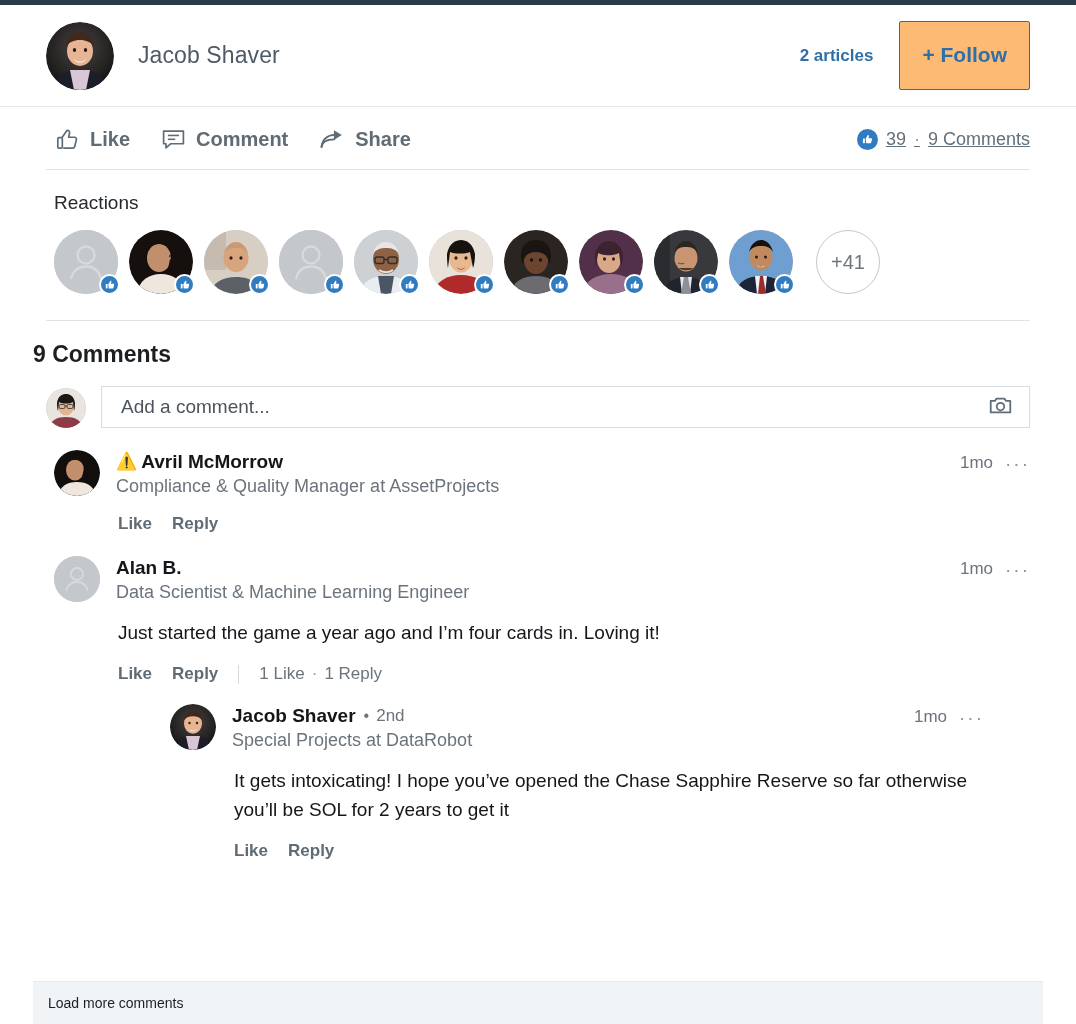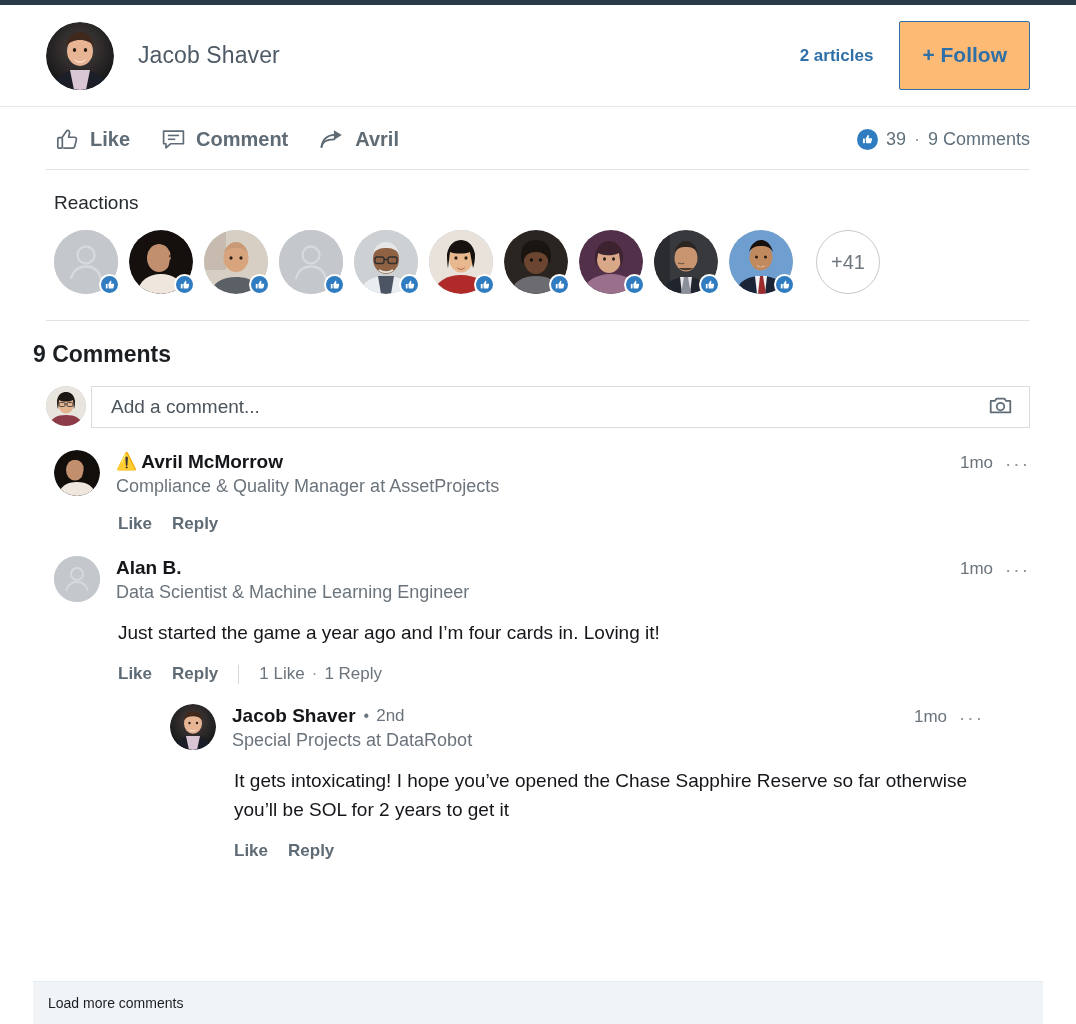--- a/index.html
+++ b/index.html
@@ -67,21 +67,21 @@
   }
   .actions { display: flex; align-items: center; gap: 30px; flex: 1 1 auto; }
   .action {
     display: flex; align-items: center; gap: 9px;
     color: #5f6b75; font-size: 20px; font-weight: bold;
     cursor: pointer;
   }
   .action svg { display: block; }
   .social-counts {
     display: flex; align-items: center; gap: 8px;
-    color: #60707c; font-size: 18px;
+    color: #60707c; font-size: 18px; text-decoration: underline;
   }
   .like-chip {
     width: 21px; height: 21px; border-radius: 50%;
     background: #2f7cc0; display: inline-flex;
     align-items: center; justify-content: center;
     flex: 0 0 auto;
   }
   .counts-sep { color: #8d98a2; }
   .divider-wrap { padding: 0 46px; }
   .divider { height: 1px; background: #e1e4e7; width: 100%; }
@@ -109,21 +109,21 @@
     cursor: pointer;
   }
   .reactions-bottom-divider { padding: 26px 46px 0 46px; }
 
   
   .comments-heading {
     font-size: 23px; font-weight: bold; color: #1c1f22;
     padding: 20px 46px 0 33px;
   }
   .comment-box-row {
-    display: flex; align-items: flex-start; gap: 5px;
+    display: flex; align-items: flex-end; gap: 15px;
     padding: 18px 46px 0 46px;
   }
   .avatar-sm { width: 40px; height: 40px; }
   .avatar-md { width: 46px; height: 46px; }
   .comment-input {
     flex: 1 1 auto; height: 42px;
     border: 1px solid #d8dde1;
     display: flex; align-items: center;
     padding: 0 8px 0 17px;
     background: #fff;
@@ -255,21 +255,21 @@
       </div>
 
       <div class="action">
         <span>
           <svg width="28" height="28" viewBox="0 0 24 24" fill="none" stroke="#5f6b75" stroke-width="1.5" stroke-linejoin="round" stroke-linecap="round">
             <path d="M3 19c.5-7 5.5-10.4 11-10.6"></path>
             <path d="M13.6 4.4 20.4 8.6 13.6 12.9z" fill="#5f6b75" stroke="none"></path>
             <path d="M3 19c.4-4.3 4.6-6.6 11-6.7"></path>
           </svg>
         </span>
-        <span>Avril</span>
+        <span>Share</span>
       </div>
     </div>
 
     <div class="social-counts">
       <span class="like-chip">
         <svg width="13" height="13" viewBox="0 0 24 24" fill="#ffffff">
           <path d="M8.5 10.4 12.6 3.8c1.4-.3 2.3.6 2.1 2L14 9.6h4.8c1 0 1.7.9 1.5 1.9l-1.4 6c-.2.8-.9 1.3-1.7 1.3H9.6z"></path>
           <rect x="3.6" y="10.2" width="3.6" height="8.6" rx=".8"></rect>
         </svg>
       </span>

